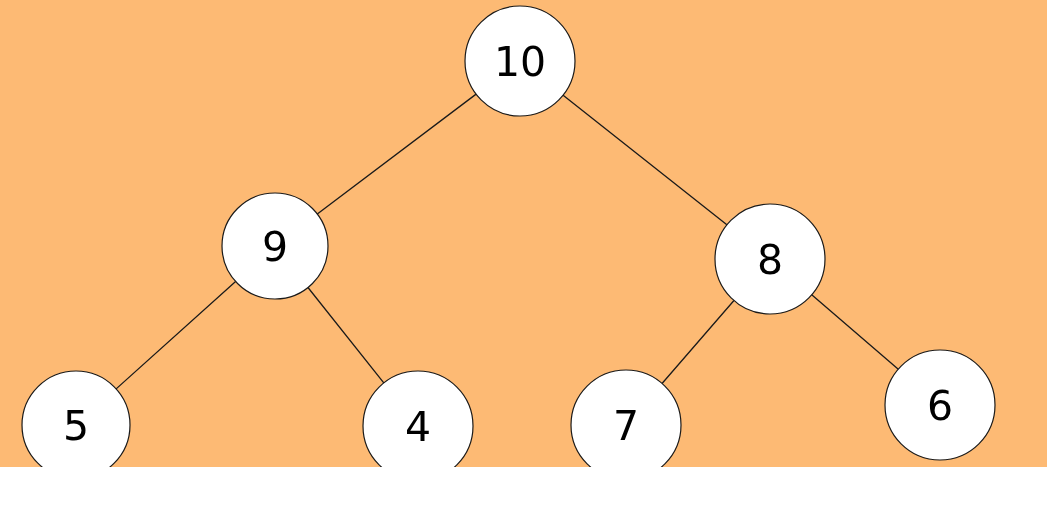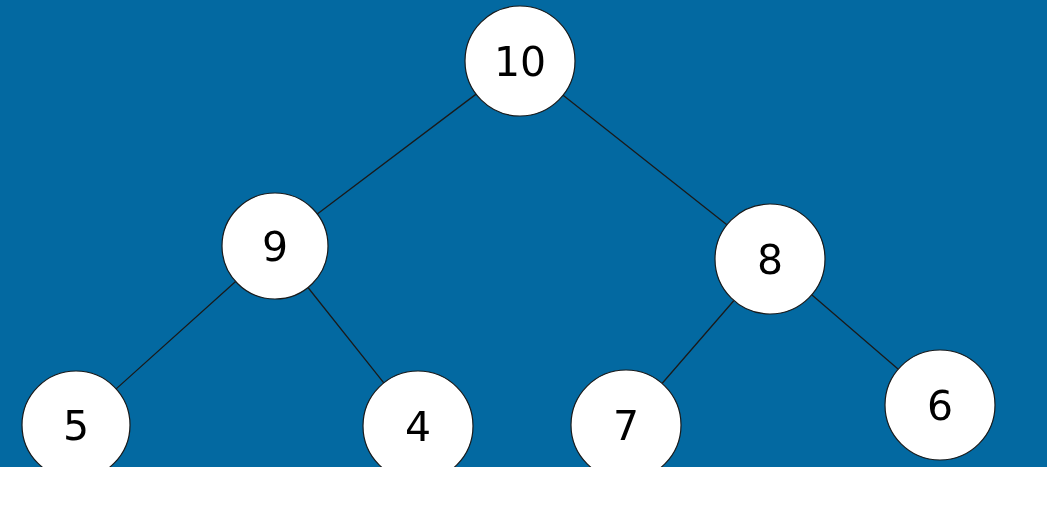--- a/index.html
+++ b/index.html
@@ -8,21 +8,21 @@
     padding: 0;
     background: #ffffff;
   }
   body {
     font-family: "DejaVu Sans", sans-serif;
   }
   #canvas {
     position: relative;
     width: 1047px;
     height: 467px;
-    background: #0369a1;
+    background: #fdba74;
     overflow: hidden;
     text-align: right;
   }
   #tree-svg {
     position: absolute;
     left: 0;
     top: 0;
     width: 1047px;
     height: 517px;
     display: block;

